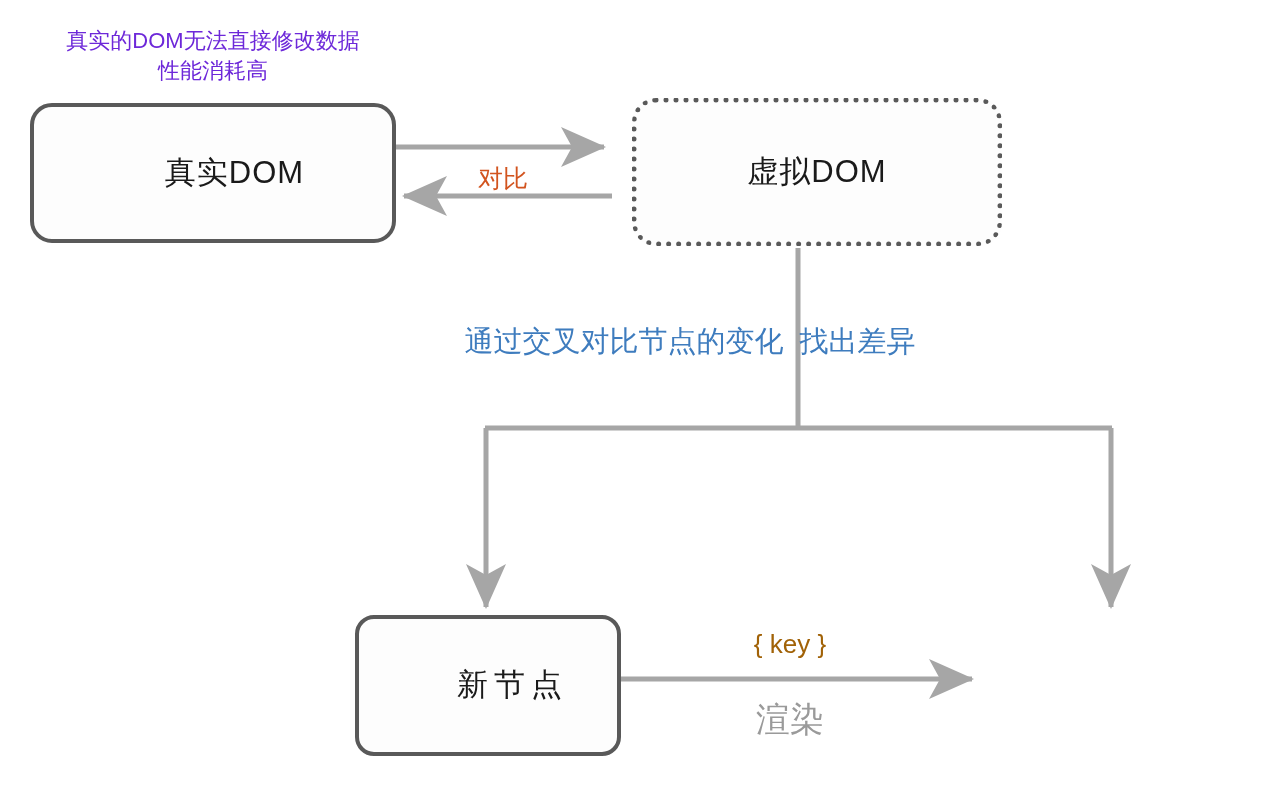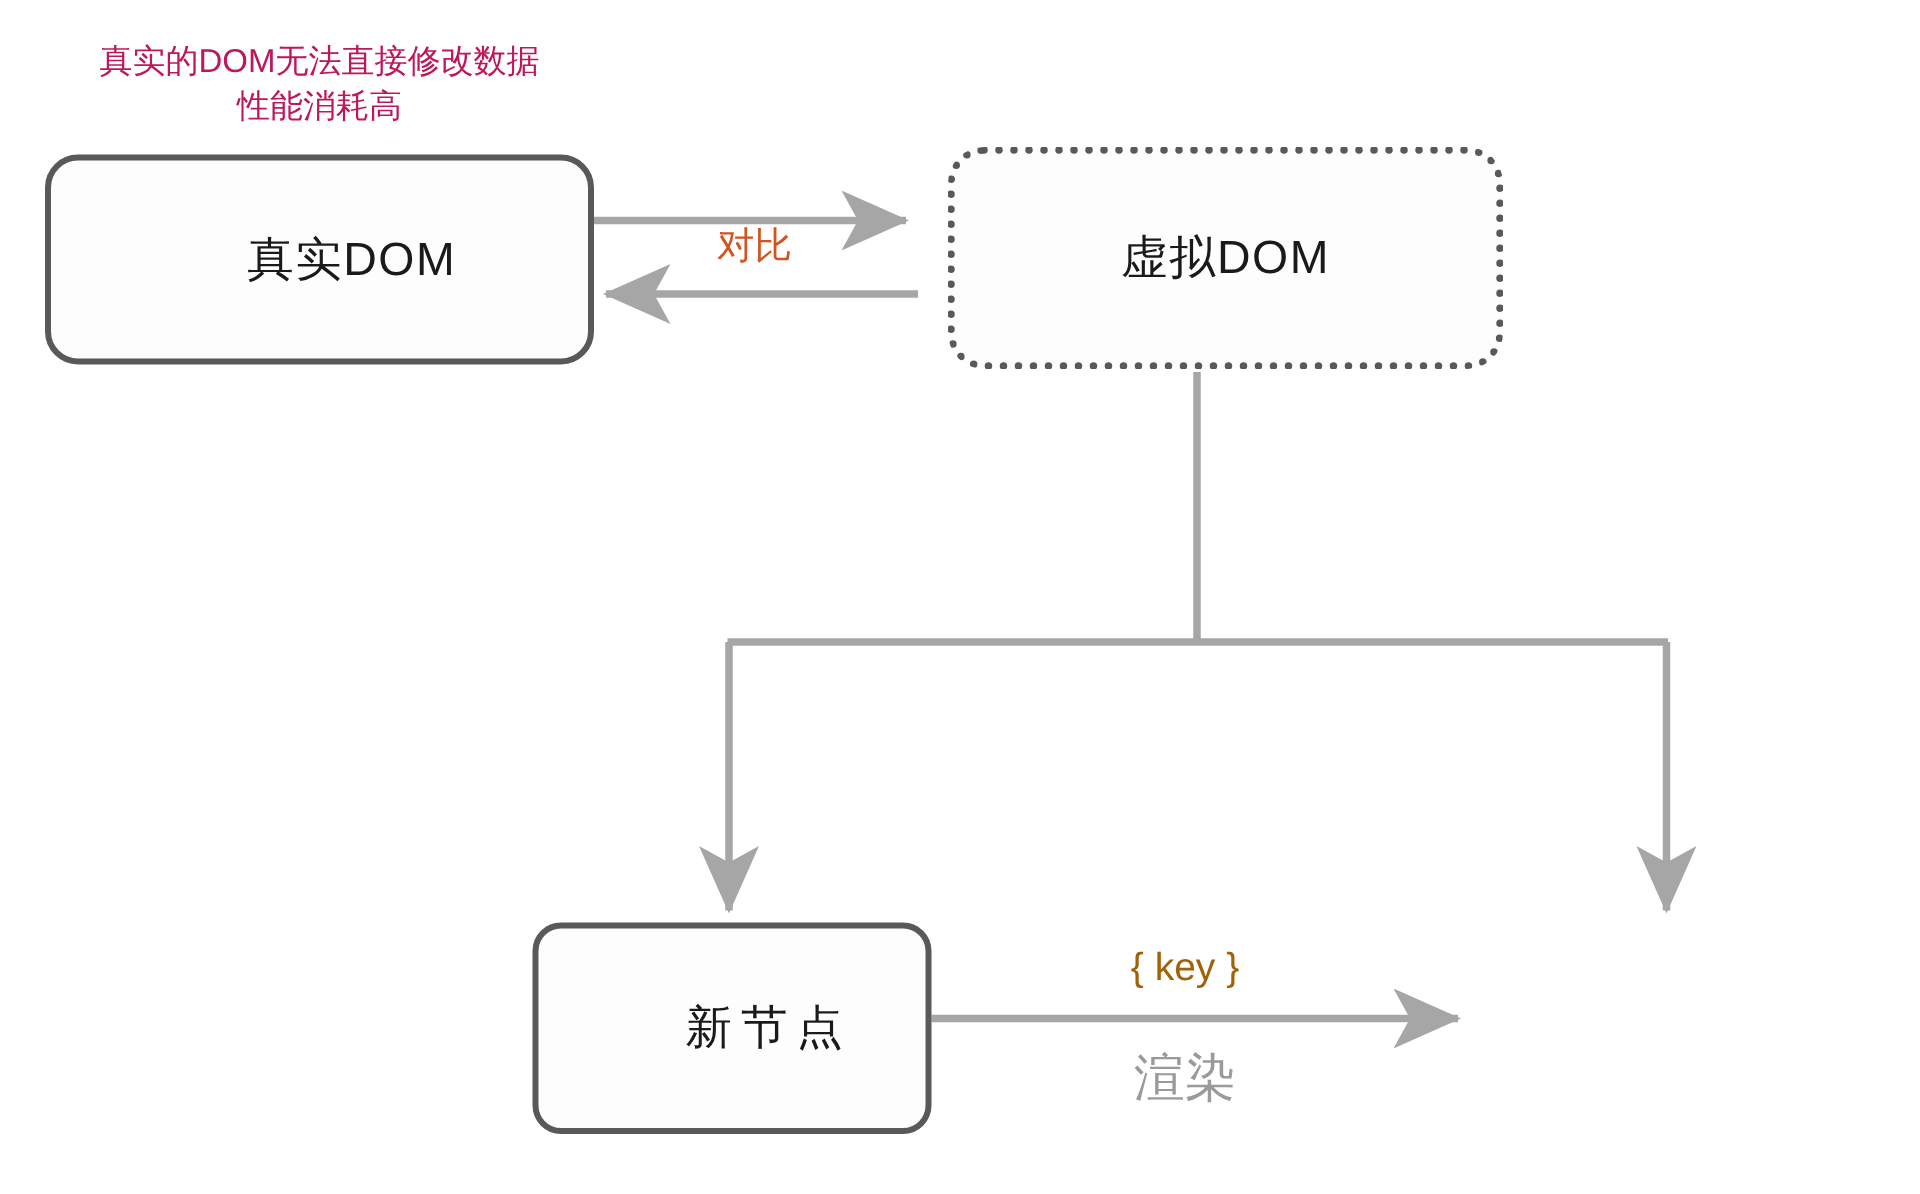--- a/index.html
+++ b/index.html
@@ -58,25 +58,25 @@
     position: absolute;
     white-space: pre;
     line-height: 1.35;
   }
   #caption-top {
     left: 0px;
     top: 26px;
     width: 426px;
     text-align: center;
     font-size: 22px;
-    color: #be185d;
+    color: #6d28d9;
   }
   #label-compare {
     left: 398px;
-    top: 148px;
+    top: 162px;
     width: 210px;
     text-align: center;
     font-size: 25px;
     color: #d2541f;
   }
   #label-diff {
     left: 330px;
     top: 322px;
     width: 720px;
     text-align: center;
@@ -156,19 +156,20 @@
     <span class="node-label">虚拟DOM</span>
   </div>
 
   <div class="node solid" id="box-new-node">
     <span class="node-label spaced">新节点</span>
   </div>
 
 
   <div class="free-text" id="label-compare">对比</div>
 
+  <div class="free-text" id="label-diff">通过交叉对比节点的变化  找出差异</div>
 
 
   <div class="free-text" id="label-key">{ key }</div>
 
   <div class="free-text" id="label-render">渲染</div>
 
 </div>
 
 </body></html>

